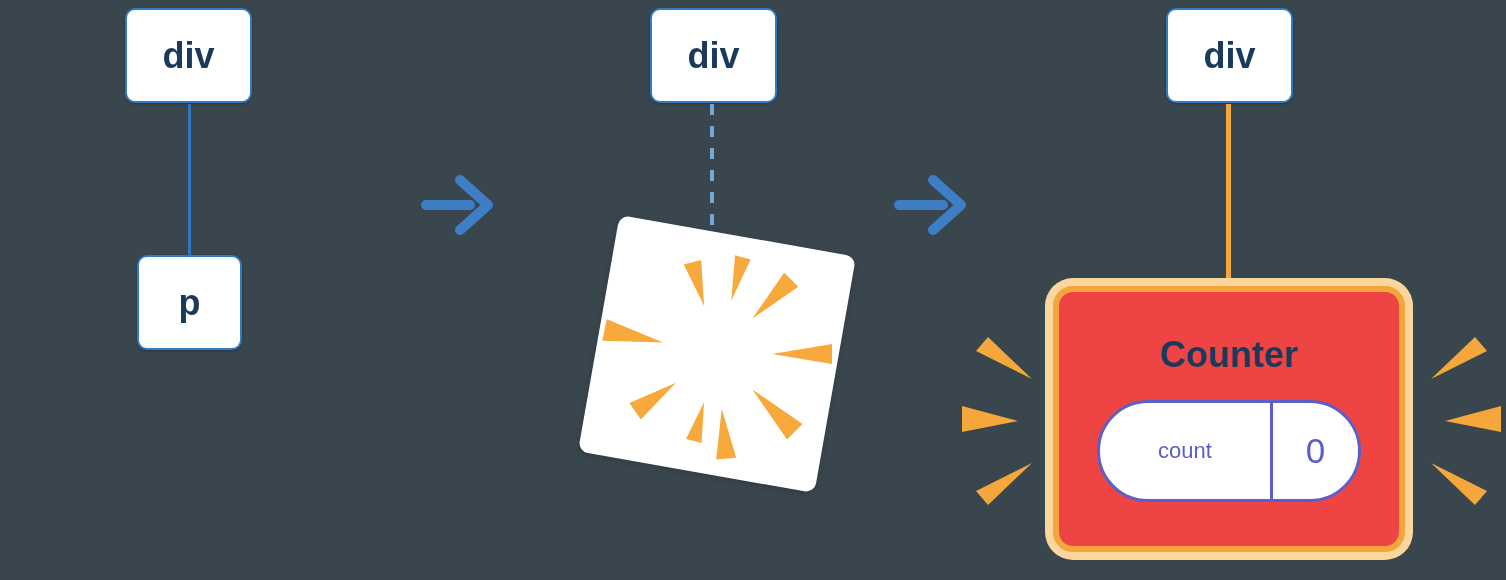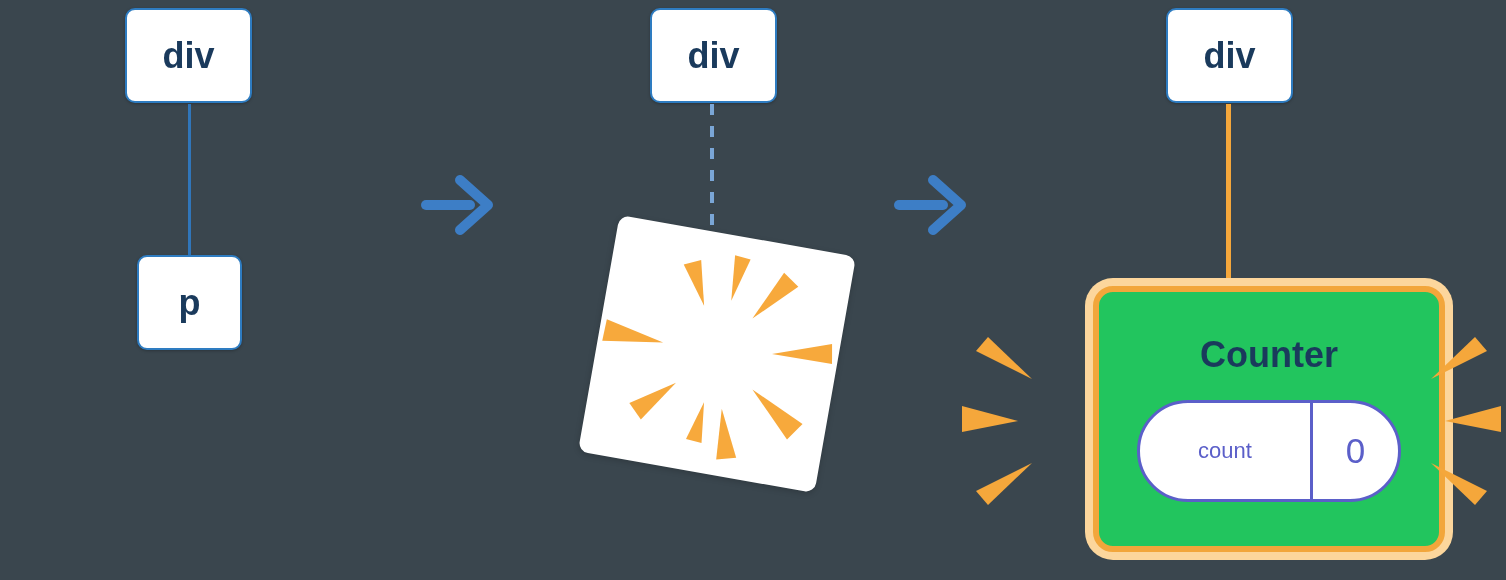--- a/index.html
+++ b/index.html
@@ -33,24 +33,24 @@
 
   #poof-square{
     position:absolute;left:597px;top:234px;width:240px;height:240px;
     background:#ffffff;border-radius:10px;transform:rotate(10deg);
     box-shadow:0 2px 6px rgba(0,0,0,.18);
   }
   #poof-square svg{display:block;width:240px;height:240px;}
 
   #counter-box{
     position:absolute;left:1053px;top:286px;width:352px;height:266px;
-    box-sizing:border-box;background:#22c55e;
+    box-sizing:border-box;background:#ef4444;
     border:6px solid #f2a63b;border-radius:20px;
     box-shadow:0 0 0 8px #fcd69c;
-    display:flex;flex-direction:column;align-items:center;margin-left:40px;
+    display:flex;flex-direction:column;align-items:center;
   }
   .counter-title{
     margin-top:42px;font-size:36px;font-weight:600;color:#1a3a5c;
   }
   .state-pill{
     margin-top:24px;width:264px;height:102px;box-sizing:border-box;
     border:3px solid #5b5fc9;border-radius:52px;display:flex;overflow:hidden;
     background:#ffffff;
   }
   .state-key{

